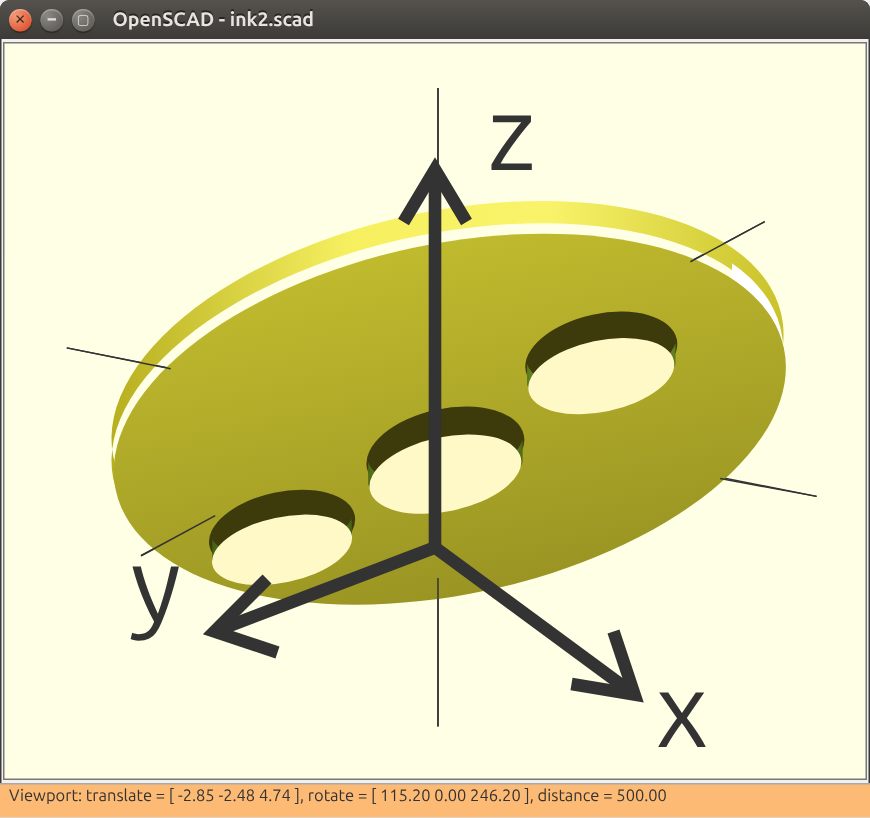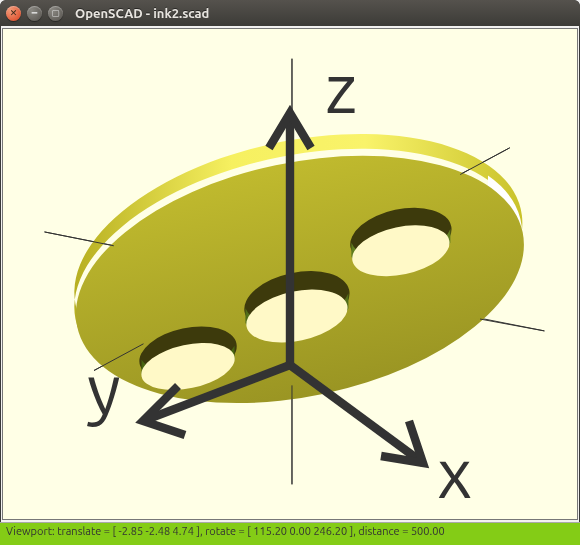--- a/index.html
+++ b/index.html
@@ -67,21 +67,21 @@
   }
   .orient {
     position: absolute;
     left: 20px;
     bottom: 20px;
     width: 70px;
     height: 70px;
   }
   .statusbar {
     height: 20px;
-    background: #84cc16;
+    background: #fdba74;
     border-top: 1px solid #a9a9a9;
     font-size: 11px;
     color: #333;
     padding: 2px 6px 0 6px;
     white-space: nowrap;
   }
 </style>
 </head>
 <body>
 

